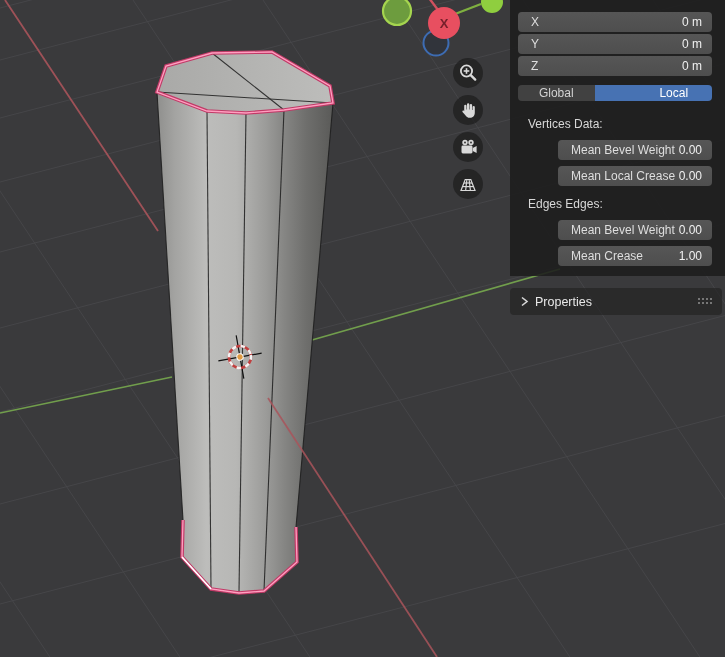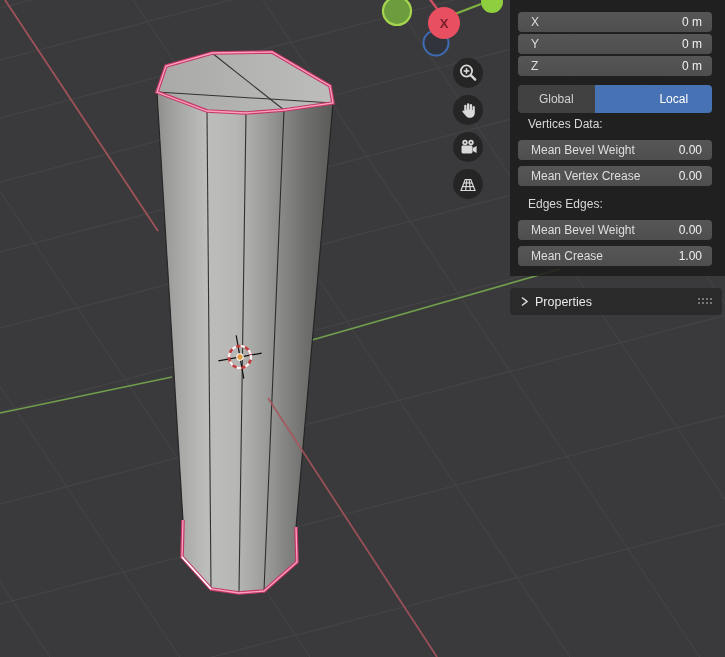--- a/index.html
+++ b/index.html
@@ -22,32 +22,32 @@
   }
   .fieldcol{position:absolute;left:8px;top:12px;width:194px;}
   .fld{
     position:relative;height:20px;margin-bottom:2px;border-radius:4px;
     background:linear-gradient(#565656,#4e4e4e);
     display:flex;align-items:center;justify-content:space-between;
     padding:0 10px 0 13px;box-sizing:border-box;
     font-size:12px;color:#dedede;cursor:ew-resize;
   }
   .fld .val{color:#f0f0f0;text-align:right;}
-  .seg{display:flex;height:28px;margin-top:9px;border-radius:4px;overflow:hidden;}
+  .seg{display:flex;height:16px;margin-top:9px;border-radius:4px;overflow:hidden;}
   .seg button{
     flex:1;border:0;padding:0;font:12px "Liberation Sans","DejaVu Sans",sans-serif;
     background:#414141;color:#d2d2d2;cursor:pointer;
   }
   .seg button.active{background:#4772b3;color:#ffffff;padding-left:41px;}
   .sec-label{
     position:absolute;left:18px;font-size:12px;color:#d8d8d8;white-space:nowrap;
   }
   .vrows{position:absolute;left:8px;top:140px;width:194px;}
   .erows{position:absolute;left:8px;top:220px;width:194px;}
-  .vrows .fld,.erows .fld{margin-bottom:6px;}
+  .vrows .fld,.erows .fld{margin-bottom:6px;margin-left:40px;}
 
   
   .props{
     position:absolute;left:510px;top:288px;width:212px;height:27px;
     background:rgba(32,32,32,0.62);border-radius:4px;
     display:flex;align-items:center;cursor:pointer;
   }
   .props .chev{margin:0 6px 0 10px;display:flex;}
   .props .ptitle{font-size:12.5px;color:#e9e9e9;flex:1;}
   .grip{display:grid;grid-template-columns:repeat(4,4px);grid-auto-rows:4px;
@@ -225,21 +225,21 @@
       </div>
     </div>
 
     <div class="sec-label" style="top:117px;">Vertices Data:</div>
     <div class="vrows">
       <div class="fld">
         <span>Mean Bevel Weight</span>
         <span class="val">0.00</span>
       </div>
       <div class="fld">
-        <span>Mean Vertex Crease</span>
+        <span>Mean Local Crease</span>
         <span class="val">0.00</span>
       </div>
     </div>
 
     <div class="sec-label" style="top:197px;">Edges Edges:</div>
     <div class="erows">
       <div class="fld">
         <span>Mean Bevel Weight</span>
         <span class="val">0.00</span>
       </div>

